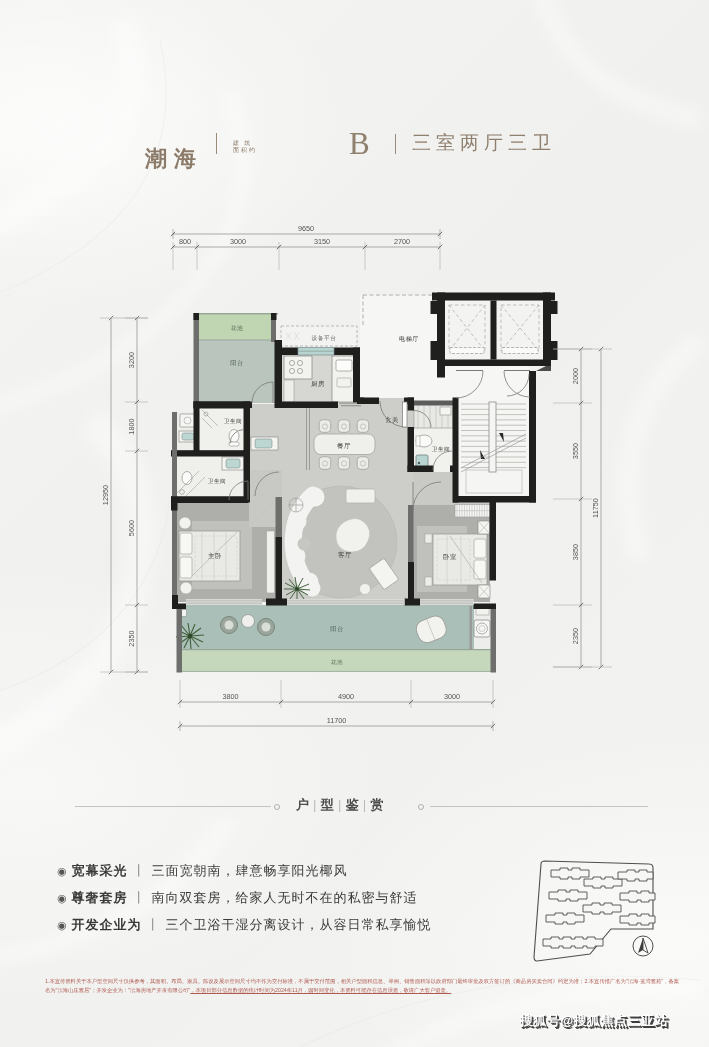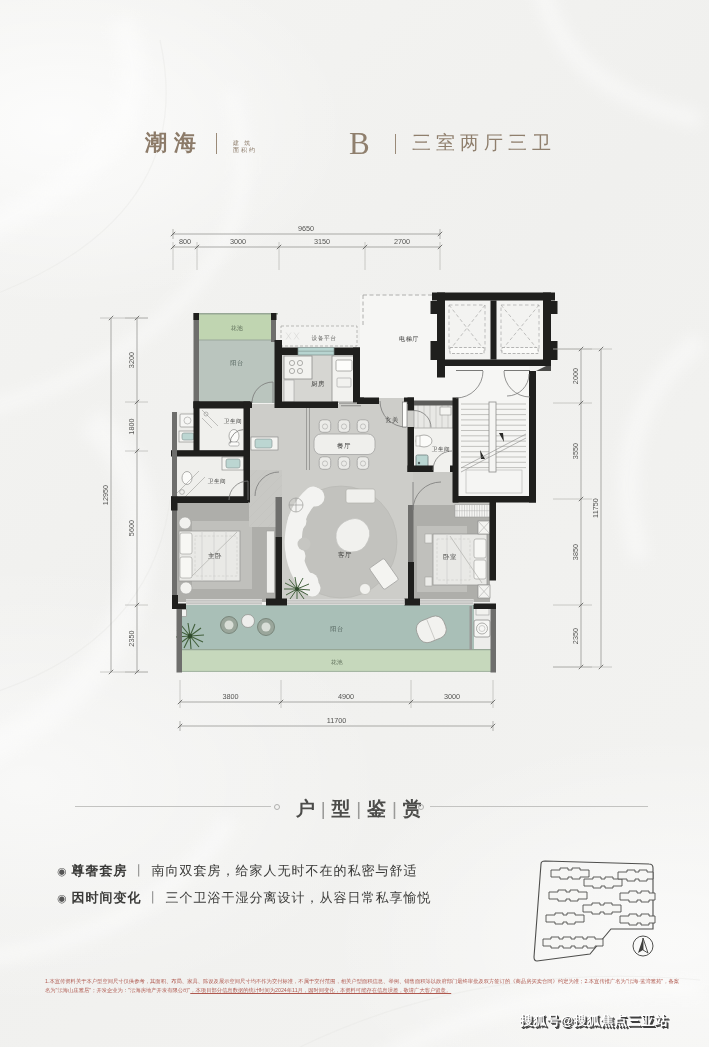--- a/index.html
+++ b/index.html
@@ -34,21 +34,21 @@
 </g>
 <g fill="none" stroke="#e7e7e4" opacity="0.4">
 <path d="M-20 300 Q200 220 160 40" stroke-width="1.2"></path>
 <path d="M-30 700 Q150 650 170 500" stroke-width="1.2"></path>
 <path d="M300 1047 Q480 960 700 980" stroke-width="1.2"></path>
 </g>
 </svg>
 
 <div style="position:absolute;left:0;top:120px;width:709px;height:50px;color:#8c7b69;">
 
-  <div style="position:absolute;left:145px;top:8px;font-family:Liberation Serif, serif;font-weight:bold;font-size:22px;letter-spacing:7px;">潮海</div>
+  <div style="position:absolute;left:145px;top:24px;font-family:Liberation Serif, serif;font-weight:bold;font-size:22px;letter-spacing:7px;">潮海</div>
 
   <div style="position:absolute;left:216px;top:13px;width:1px;height:21px;background:#9a8a78;"></div>
 
   <div style="position:absolute;left:233px;top:20px;font-size:6px;line-height:6.5px;letter-spacing:2px;color:#8c7b69;">建 筑<br>面积约</div>
 
 
   <div style="position:absolute;left:349px;top:6px;font-family:'Liberation Serif',serif;font-size:31px;color:#8f7f6d;">B</div>
 
   <div style="position:absolute;left:395px;top:14px;width:1px;height:20px;background:#9a8a78;"></div>
 
@@ -541,32 +541,33 @@
       <line x1="180" y1="721" x2="180" y2="731" stroke="#8a8a88" stroke-width="0.6"></line>
       <line x1="493" y1="721" x2="493" y2="731" stroke="#8a8a88" stroke-width="0.6"></line>
       <text x="336.5" y="723" font-size="7.3" fill="#565654" text-anchor="middle" font-family="Liberation Sans,sans-serif">11700</text>
     </g>
 
 </svg>
 
 <div style="position:absolute;left:0;top:795px;width:709px;height:24px;">
   <div style="position:absolute;left:75px;top:11px;width:196px;height:1px;background:#c3c3c1;"></div>
   <div style="position:absolute;left:274px;top:8.5px;width:4px;height:4px;border:1px solid #b0b0ae;border-radius:50%;"></div>
-  <div style="position:absolute;left:296px;top:1px;font-size:19px;font-weight:bold;color:#4c4c4a;letter-spacing:1px;font-family:Liberation Sans, sans-serif;">户<span style="color:#9a9a98;font-weight:normal;"> | </span>型<span style="color:#9a9a98;font-weight:normal;"> | </span>鉴<span style="color:#9a9a98;font-weight:normal;"> | </span>赏</div>
+  <div style="position:absolute;left:296px;top:1px;font-size:13px;font-weight:bold;color:#4c4c4a;letter-spacing:1px;font-family:Liberation Serif, serif;">户<span style="color:#9a9a98;font-weight:normal;"> | </span>型<span style="color:#9a9a98;font-weight:normal;"> | </span>鉴<span style="color:#9a9a98;font-weight:normal;"> | </span>赏</div>
   <div style="position:absolute;left:418px;top:8.5px;width:4px;height:4px;border:1px solid #b0b0ae;border-radius:50%;"></div>
   <div style="position:absolute;left:430px;top:11px;width:218px;height:1px;background:#c3c3c1;"></div>
 </div>
 
 <div style="position:absolute;left:57px;top:858px;font-size:13px;color:#3a3a38;line-height:26.9px;letter-spacing:1px;white-space:nowrap;">
 
+  <div><span style="font-size:11px;color:#555;letter-spacing:0;">◉</span><span style="display:inline-block;width:5px;"></span><b>宽幕采光</b><span style="color:#8a8a88;margin:0 5px;">丨</span>三面宽朝南，肆意畅享阳光椰风</div>
 
 
   <div><span style="font-size:11px;color:#555;letter-spacing:0;">◉</span><span style="display:inline-block;width:5px;"></span><b>尊奢套房</b><span style="color:#8a8a88;margin:0 5px;">丨</span>南向双套房，给家人无时不在的私密与舒适</div>
 
-  <div><span style="font-size:11px;color:#555;letter-spacing:0;">◉</span><span style="display:inline-block;width:5px;"></span><b>因时间变化</b><span style="color:#8a8a88;margin:0 5px;">丨</span>三个卫浴干湿分离设计，从容日常私享愉悦</div>
+  <div><span style="font-size:11px;color:#555;letter-spacing:0;">◉</span><span style="display:inline-block;width:5px;"></span><b>开发企业为</b><span style="color:#8a8a88;margin:0 5px;">丨</span>三个卫浴干湿分离设计，从容日常私享愉悦</div>
 </div>
 
 <div style="position:absolute;left:45px;top:977px;width:648px;font-size:5.3px;color:#b05a50;line-height:8.8px;letter-spacing:0;">
   1.本宣传资料关于本户型空间尺寸仅供参考，其面积、布局、家具、陈设及展示空间尺寸均不作为交付标准，不属于交付范围，相关户型面积信息、举例、销售面积等以政府部门最终审批及双方签订的《商品房买卖合同》约定为准；2.本宣传推广名为"沄海·蓝湾雅苑"，备案<br>名为"沄海山庄雅居"；开发企业为："沄海房地产开发有限公司"<span style="text-decoration:underline;">，本项目部分信息数据的统计时间为2024年11月，因时间变化，本资料可能存在信息误差，敬请广大客户留意。</span>
 </div>
 
 <svg id="sitemap" width="150" height="125" viewBox="0 0 150 125" style="position:absolute;left:530px;top:850px;">
 
 <path d="M15 11 L119 14 Q123 14 123 18 L123 79 L81 79 L60 104 L7 111 Q4 111 4 107 L11 14 Q11 11 15 11 Z" fill="none" stroke="#4f4f4d" stroke-width="1.1"></path>
 

